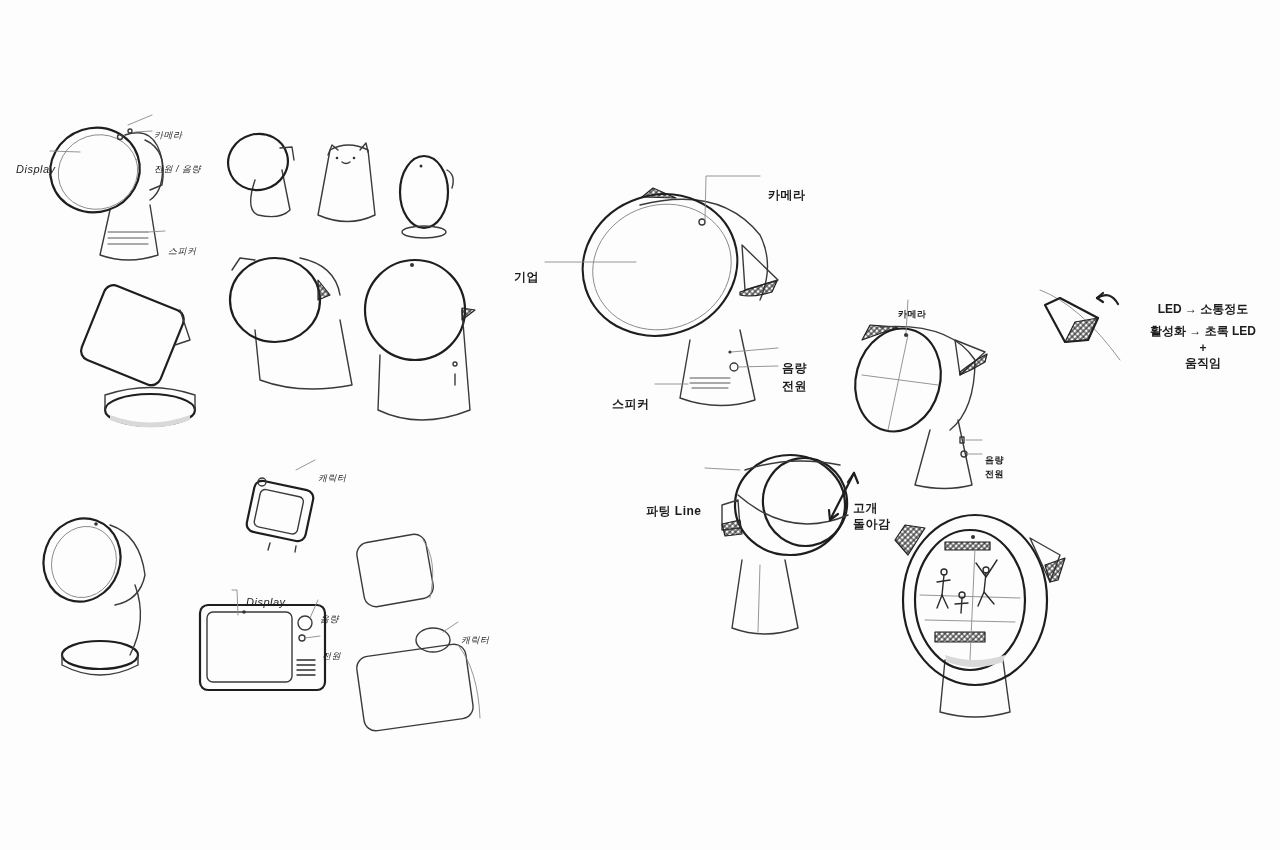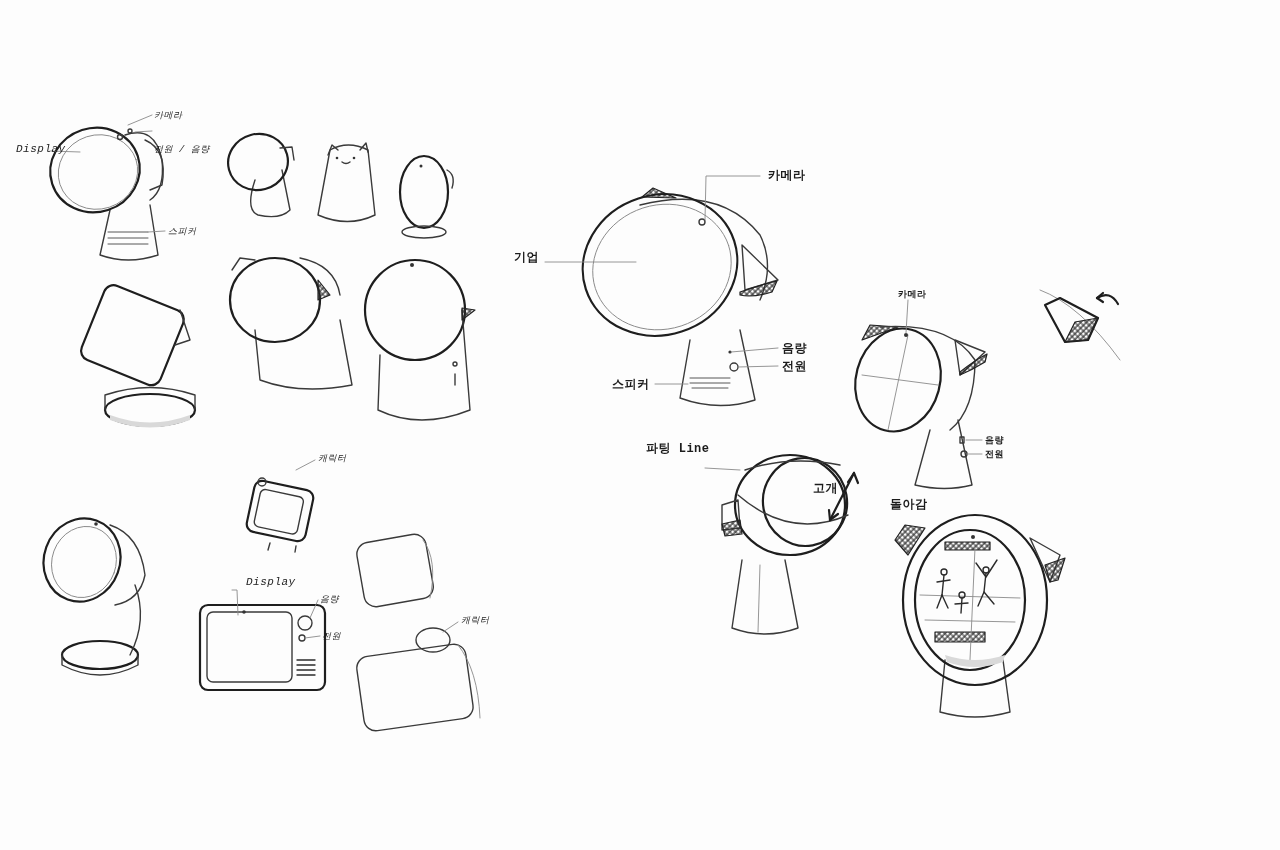--- a/index.html
+++ b/index.html
@@ -10,22 +10,22 @@
   .sk path, .sk ellipse, .sk rect, .sk line, .sk circle, .sk polyline {
     fill: none; stroke: #2b2b2b; stroke-linecap: round; stroke-linejoin: round;
   }
   .sk .thin { stroke: #8a8a8a; stroke-width: 0.9; }
   .sk .mid { stroke: #3a3a3a; stroke-width: 1.4; }
   .sk .bold { stroke: #1e1e1e; stroke-width: 2.2; }
   .sk .faint { stroke: #bdbdbd; stroke-width: 0.8; }
   .sk .hatch { fill: url(#hatch); stroke: #222; stroke-width: 1.2; }
   .sk .shade { fill: #d9d9d9; stroke: none; }
   .sk .dot { fill: #333; stroke: none; }
-  .lbl { position: absolute; font-family: Liberation Mono, monospace; color: #1c1c1c;
-         font-size: 11px; white-space: nowrap; letter-spacing: 0.5px; font-style: italic; }
+  .lbl { position: absolute; font-family: Liberation Sans, sans-serif; color: #1c1c1c;
+         font-size: 11px; white-space: nowrap; letter-spacing: 0.5px; font-style: italic; margin-top: 20px; }
   .lbl.sm { font-size: 9px; }
   .lbl.lg { font-size: 12px; font-weight: bold; font-style: normal; }
   .note { position: absolute; font-family: "Liberation Sans", sans-serif; color: #1c1c1c;
           font-size: 12px; font-weight: bold; line-height: 22px; text-align: center; }
 </style>
 </head>
 <body>
 
 <div class="sheet">
 
@@ -256,18 +256,24 @@
 <span class="lbl lg" style="left:514px;top:249px;">기업</span>
 <span class="lbl lg" style="left:768px;top:167px;">카메라</span>
 <span class="lbl lg" style="left:782px;top:340px;">음량</span>
 <span class="lbl lg" style="left:782px;top:358px;">전원</span>
 <span class="lbl lg" style="left:612px;top:376px;">스피커</span>
 
 <span class="lbl sm" style="left:898px;top:288px;font-weight:bold;font-style:normal;">카메라</span>
 <span class="lbl sm" style="left:985px;top:434px;font-weight:bold;font-style:normal;">음량</span>
 <span class="lbl sm" style="left:985px;top:448px;font-weight:bold;font-style:normal;">전원</span>
 
-
-<span class="lbl lg" style="left:646px;top:440px;">파팅 Line</span>
-<span class="lbl lg" style="left:813px;top:480px;">고개</span>
-<span class="lbl lg" style="left:890px;top:496px;">돌아감</span>
-
+<div class="note" style="left:1148px;top:298px;width:110px;">
+  <div>LED → 소통정도</div>
+  <div>활성화 → 초록 LED</div>
+  <div style="line-height:12px;">+</div>
+  <div style="line-height:18px;">움직임</div>
 </div>
 
+<span class="lbl lg" style="left:646px;top:483px;">파팅 Line</span>
+<span class="lbl lg" style="left:853px;top:480px;">고개</span>
+<span class="lbl lg" style="left:853px;top:496px;">돌아감</span>
+
+</div>
+
 </body></html>

